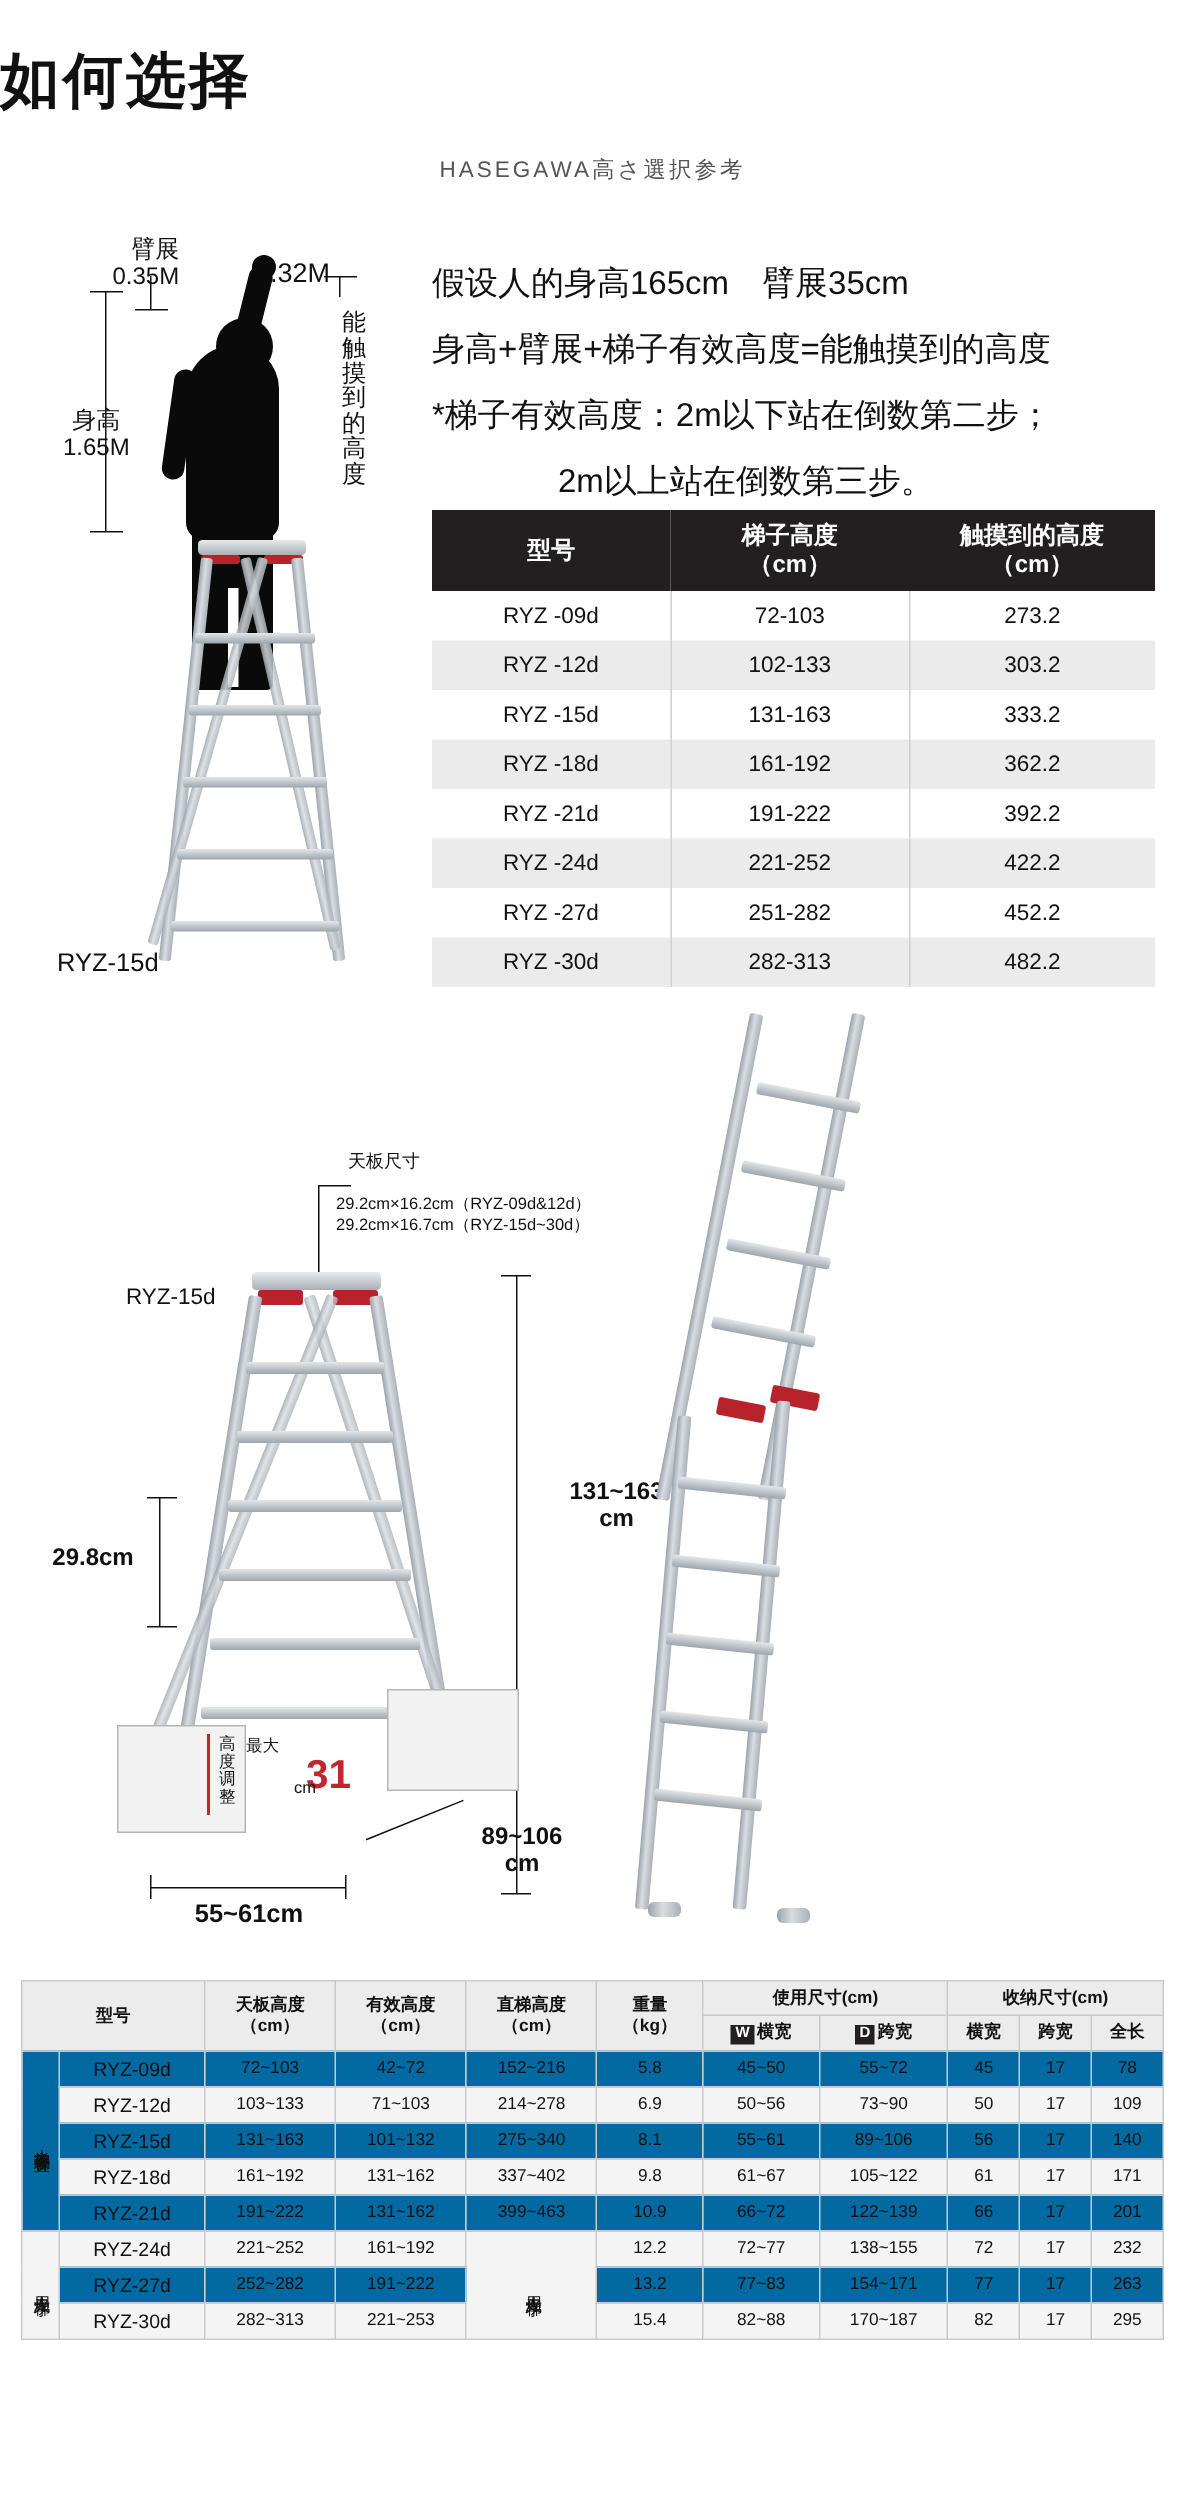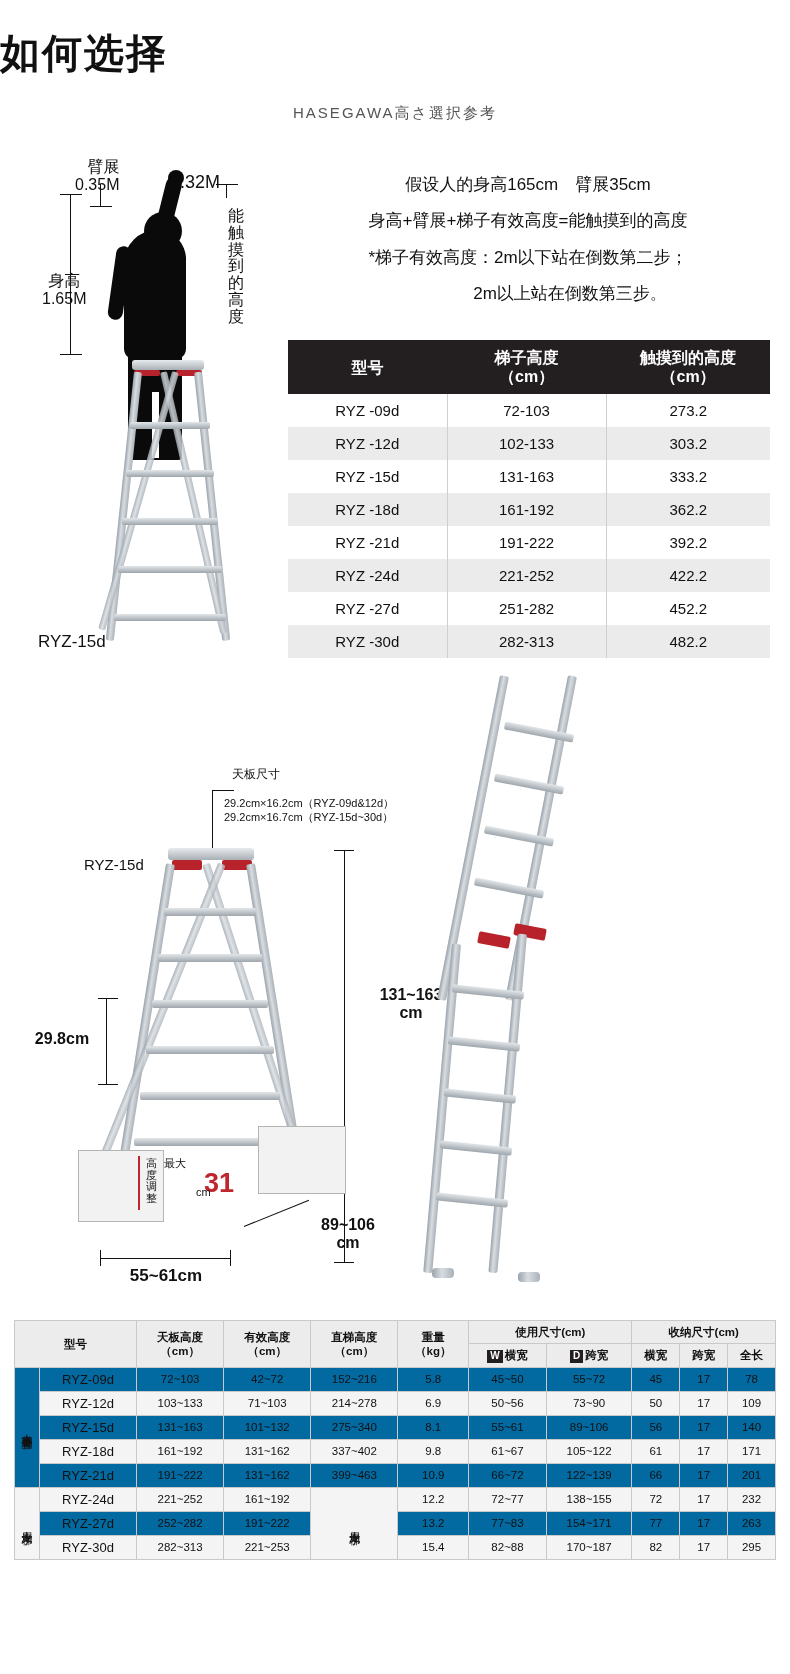--- a/index.html
+++ b/index.html
@@ -175,24 +175,23 @@
     background: #b8232b;
     border-radius: 2px;
   }
 
   
   .desc {
     position: absolute;
     left: 288px;
     top: 172px;
     width: 480px;
-    font-size: 17px;
+    font-size: 22px;
     line-height: 1.55;
     color: #111;
-    text-align: center;
   }
   .desc p { margin: 0 0 10px 0; }
   .desc .indent { padding-left: 84px; }
 
   
   .table-main {
     position: absolute;
     left: 288px;
     top: 340px;
     width: 482px;

